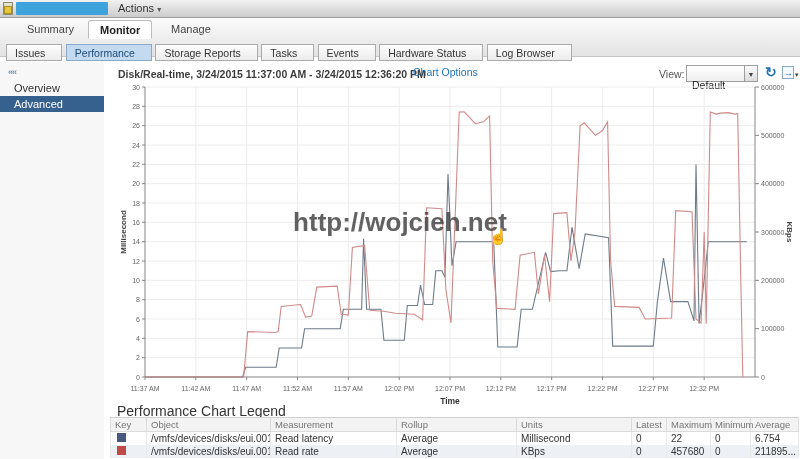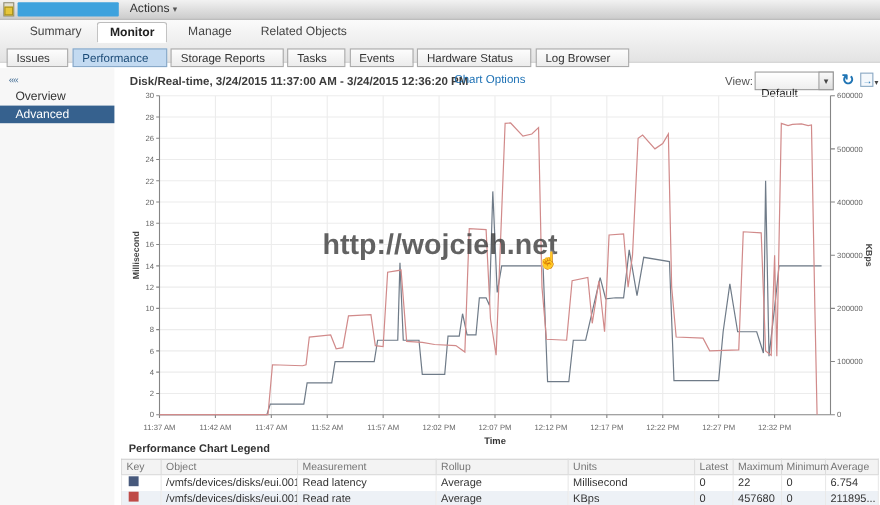--- a/index.html
+++ b/index.html
@@ -56,21 +56,21 @@
   #export-caret { position:absolute; left:795px; top:71px; font-size:7px; color:#444; }
 
   
   #chart-svg { position:absolute; left:112px; top:82px; }
   #watermark { position:absolute; left:248px; top:207px; width:304px; text-align:center;
     font-size:26px; font-weight:bold; color:#404040; opacity:0.82; letter-spacing:0px; }
   #cursor { position:absolute; left:489px; top:228px; font-size:15px; color:#333;
     text-shadow:0 0 2px #ffffff; }
 
   
-  #legend-title { position:absolute; left:117px; top:403px; font-size:10px; font-weight:bold; color:#333; }
+  #legend-title { position:absolute; left:117px; top:403px; font-size:14px; font-weight:normal; color:#333; }
   #legend-table { position:absolute; left:110px; top:417px; width:688px; border-collapse:collapse;
     table-layout:fixed; font-size:10px; color:#333; }
   #legend-table th { font-size:9.5px; font-weight:normal; color:#757575; text-align:left;
     background:#f3f3f3; border:1px solid #dcdcdc; border-top:1px solid #cfcfcf; padding:1px 4px; height:13px; }
   #legend-table td { padding:1px 4px; height:13px; border-left:1px solid #e9e9e9; border-right:1px solid #e9e9e9;
     white-space:nowrap; overflow:hidden; }
   #legend-table tr.r2 td { background:#edf1f6; }
   #legend-table .num { text-align:left; }
   .keysq { display:inline-block; width:9px; height:9px; margin-left:2px; }
 </style>
@@ -85,21 +85,20 @@
     <div id="actions-btn">
       <span>Actions</span>
       <span class="caret">▾</span>
     </div>
   </div>
 
   <div id="tabrow">
     <div class="tab" style="left:16px;">Summary</div>
     <div class="tab sel" style="left:88px;">Monitor</div>
     <div class="tab" style="left:160px;">Manage</div>
-    <div class="tab" style="left:226px;">Related Objects</div>
   </div>
 
   <div id="subtabrow">
     <span class="subtab">Issues</span>
     <span class="subtab sel">Performance</span>
     <span class="subtab">Storage Reports</span>
     <span class="subtab">Tasks</span>
     <span class="subtab">Events</span>
     <span class="subtab">Hardware Status</span>
     <span class="subtab">Log Browser</span>

